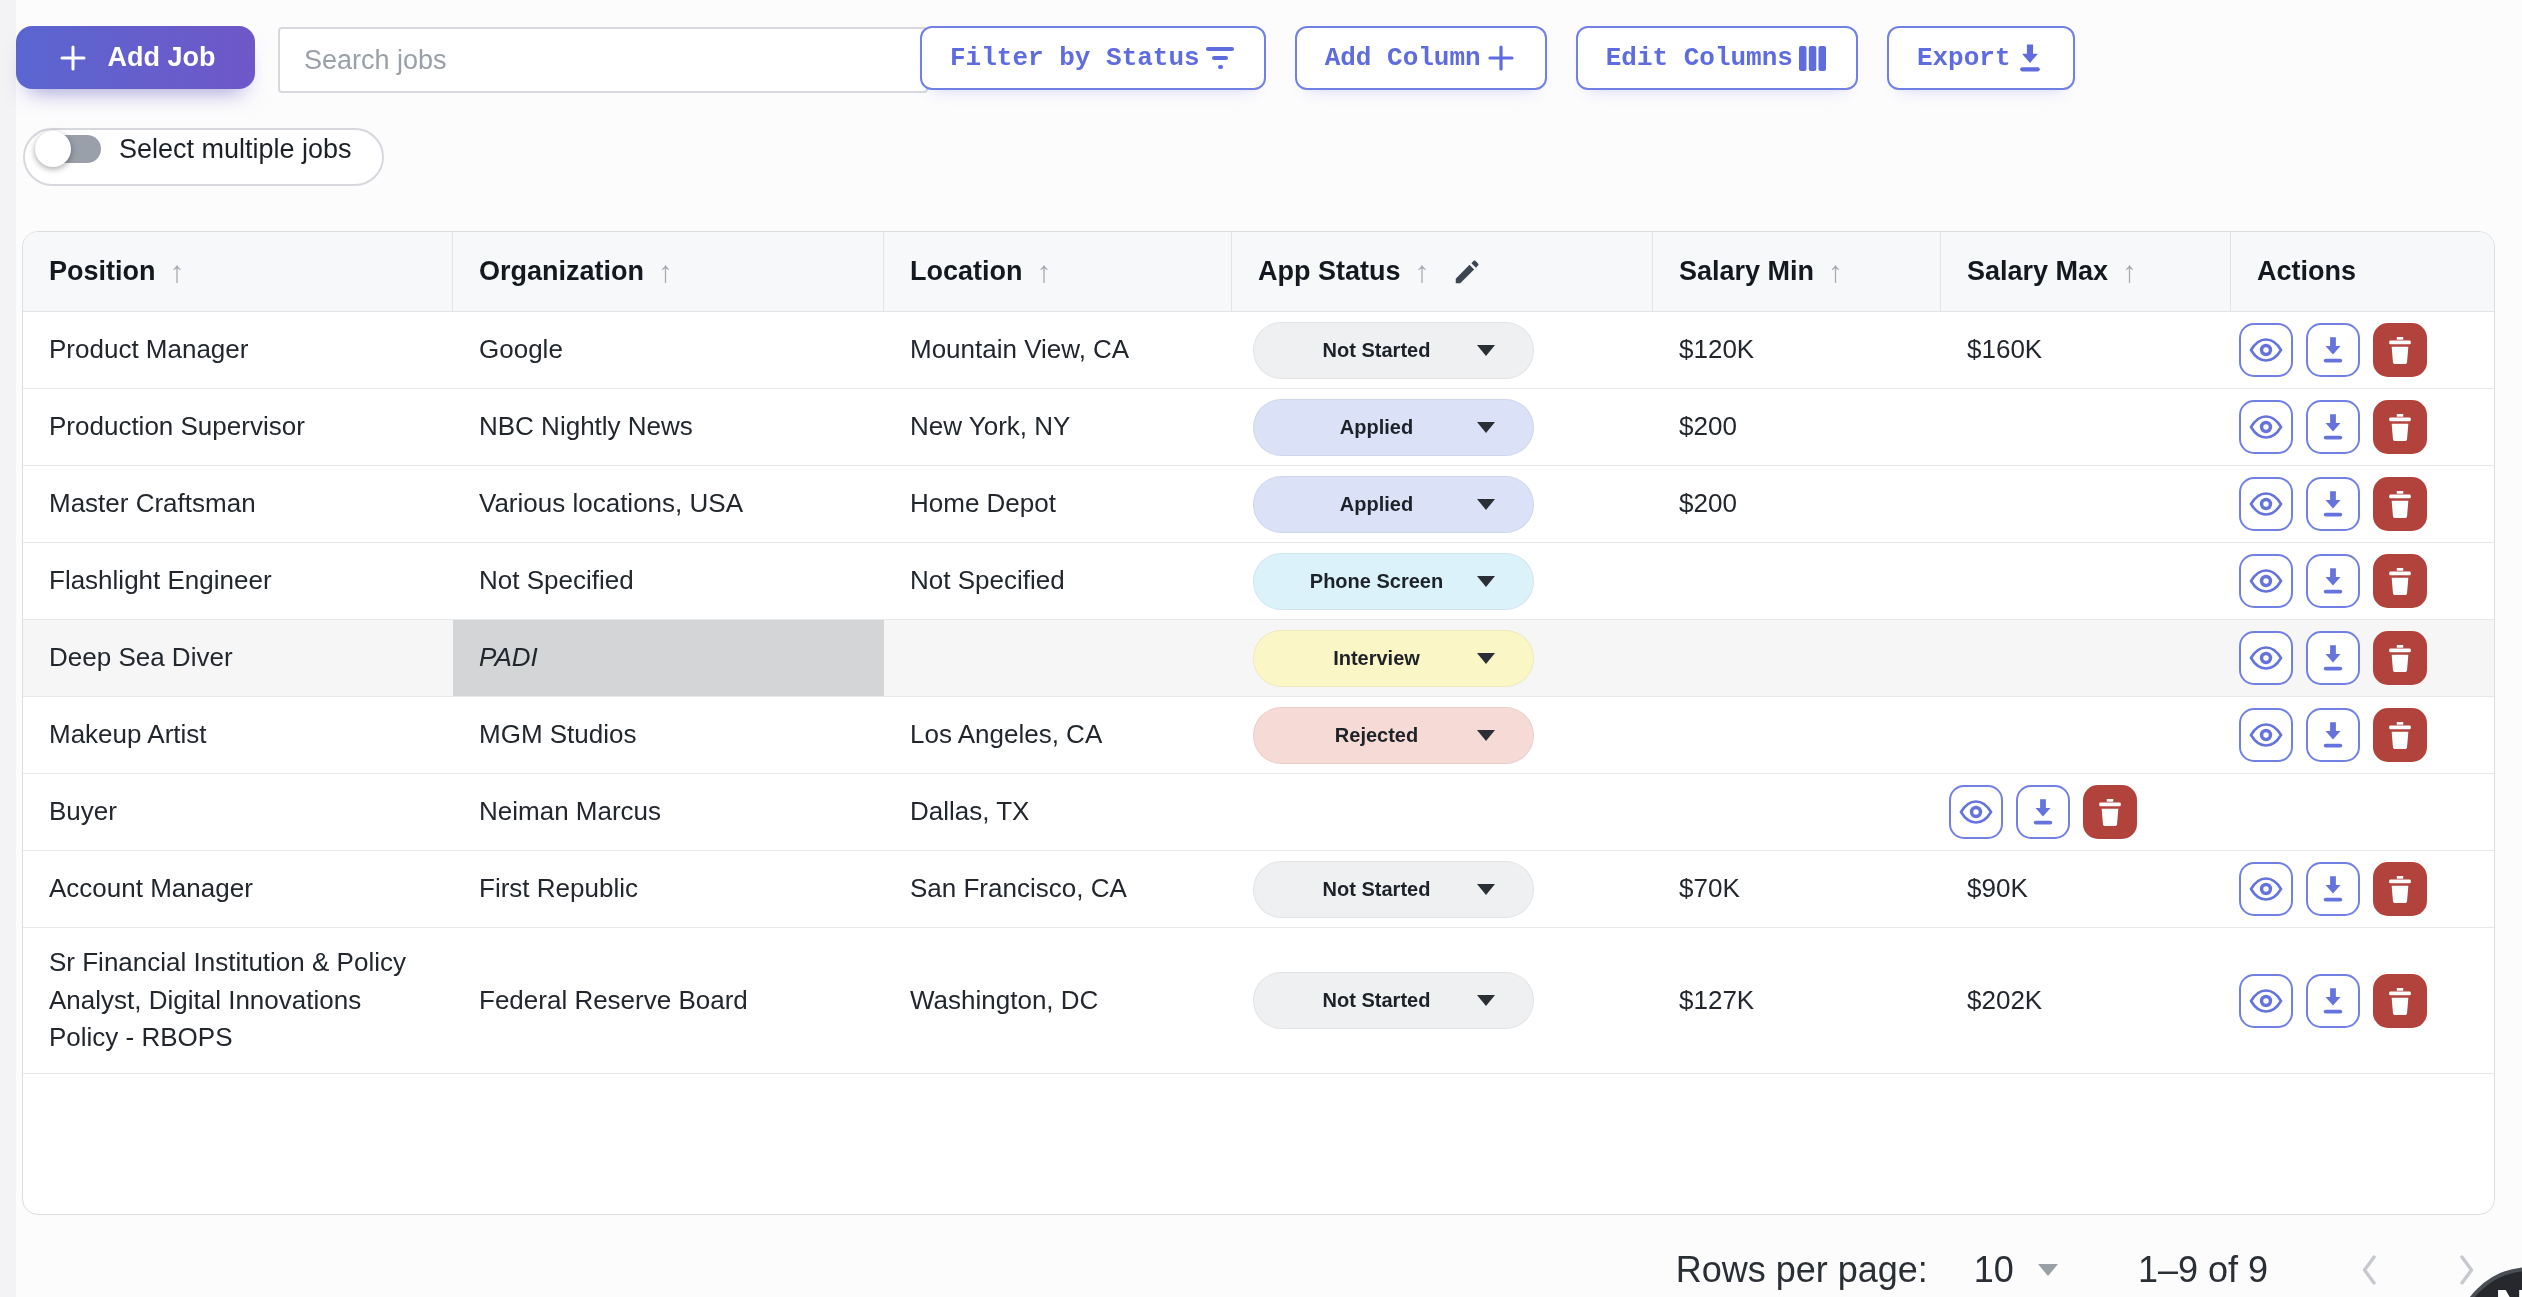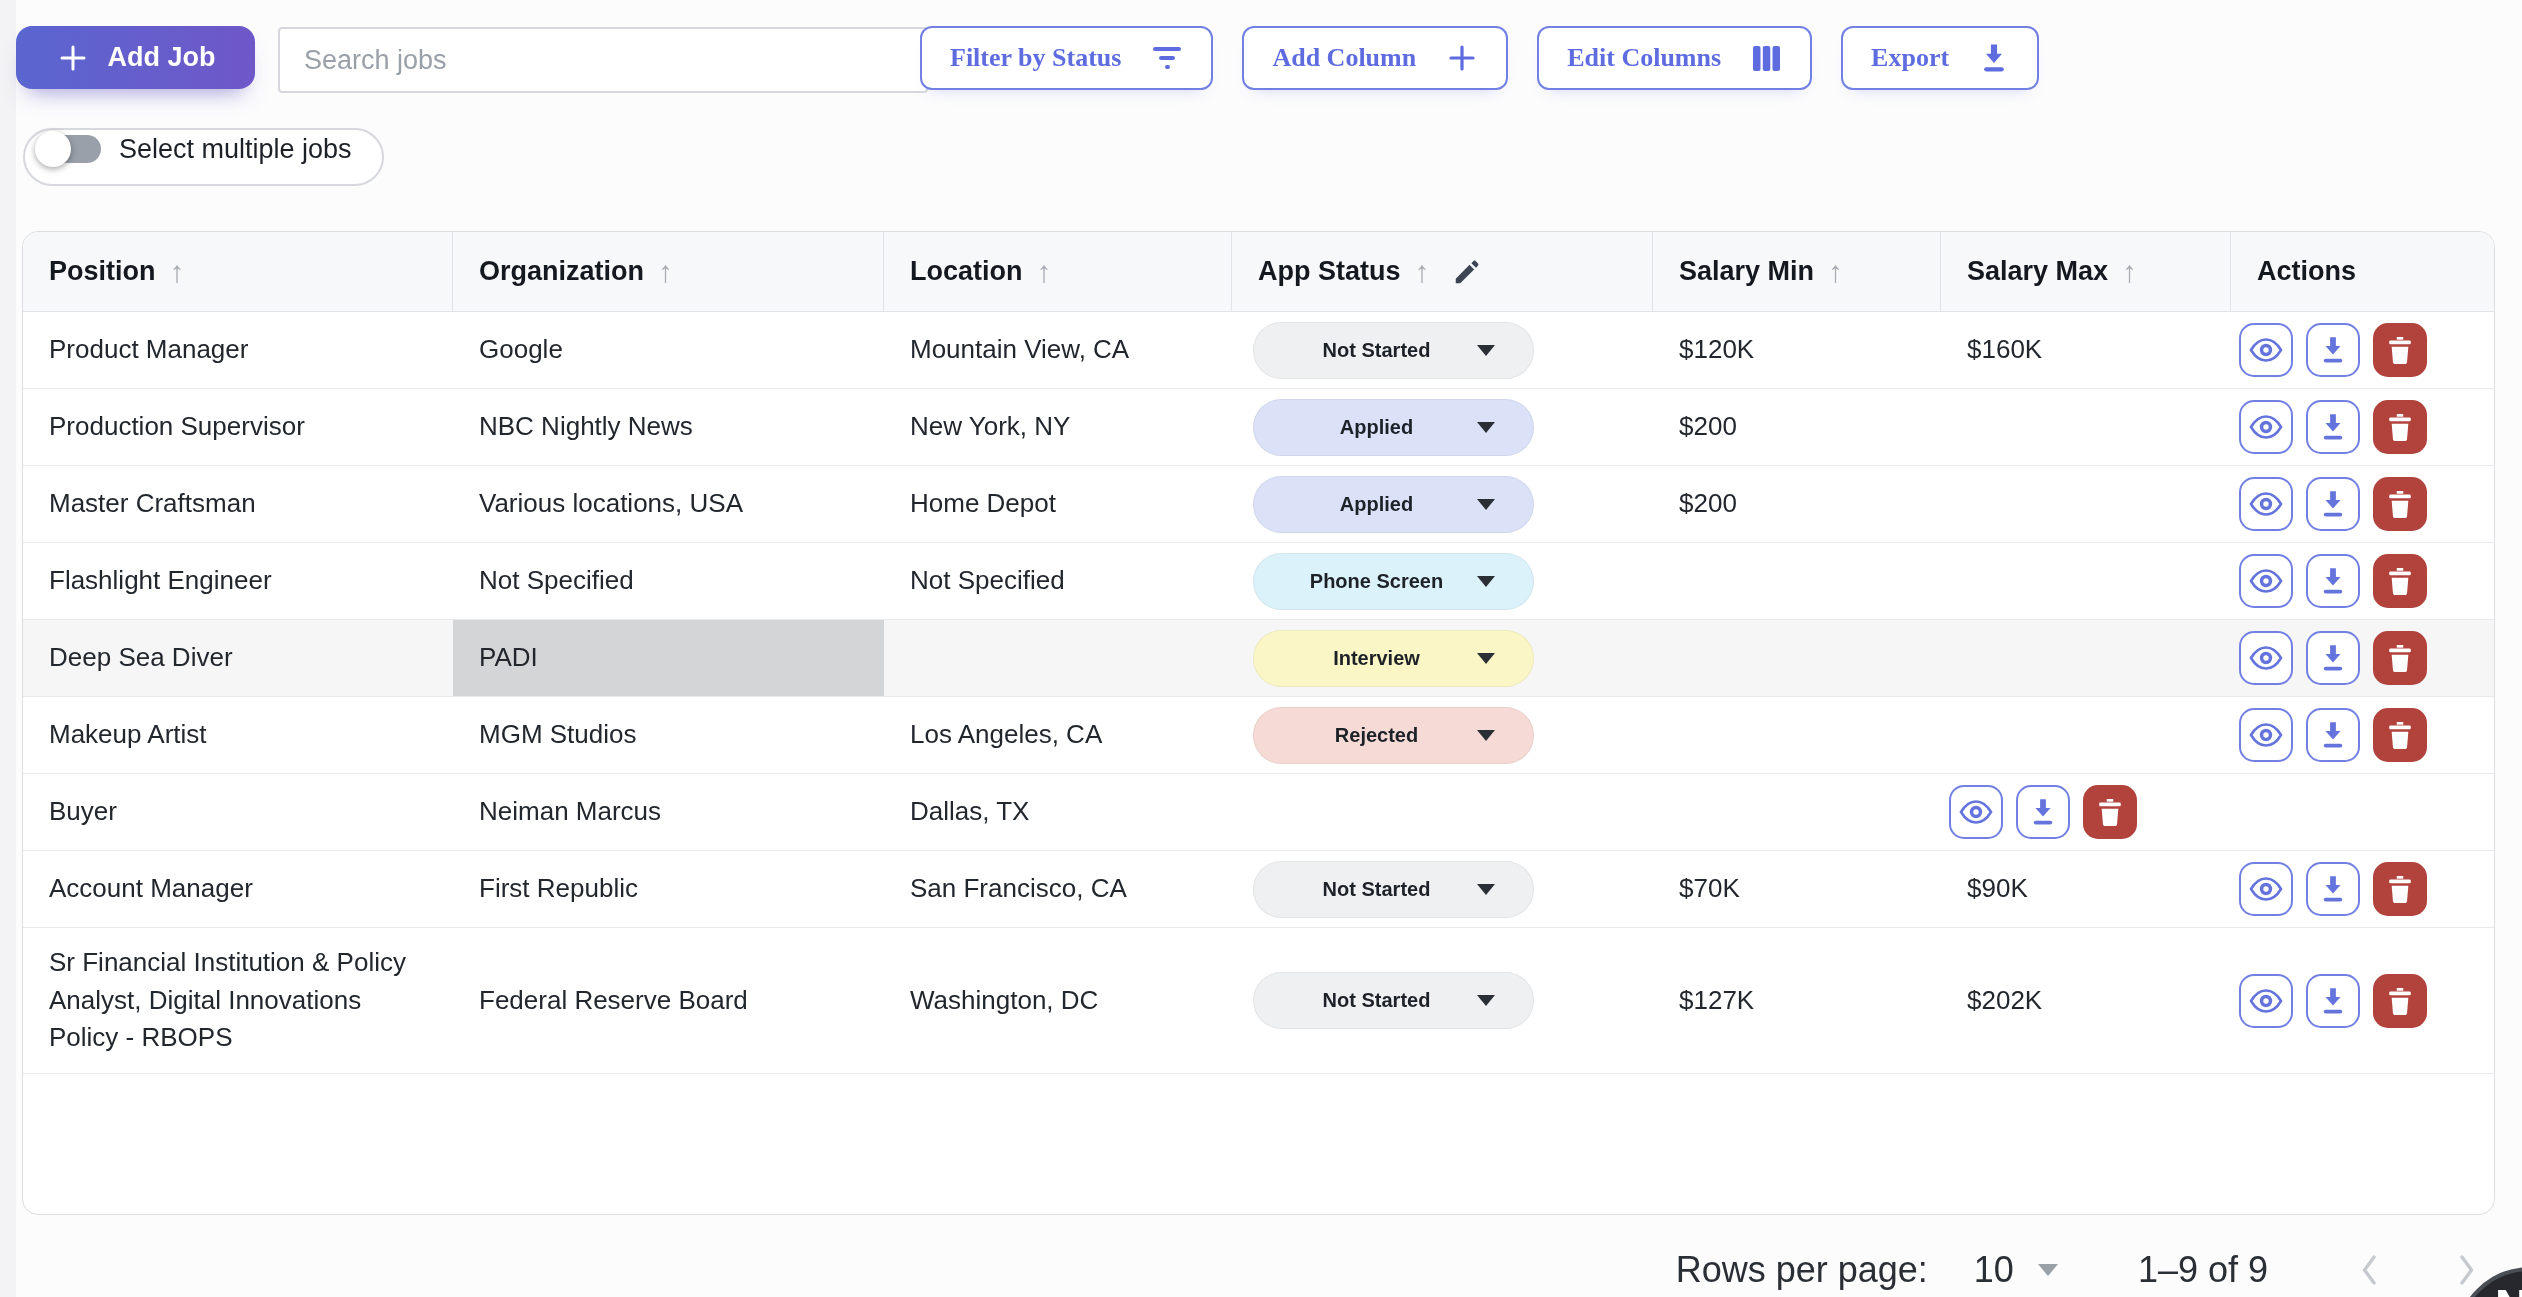--- a/index.html
+++ b/index.html
@@ -34,22 +34,22 @@
   }
   .search{
     position:absolute;left:278px;top:27px;width:650px;height:66px;
     border:2px solid #d6d8dd;border-radius:4px;background:#fff;
     font-size:27px;color:#333;padding:0 24px;font-family:inherit;outline:none;
   }
   .search::placeholder{color:var(--muted);}
   .btn-group{position:absolute;left:920px;top:26px;display:flex;gap:29px;}
   .obtn{
     height:64px;border:2px solid var(--accent-border);border-radius:12px;
-    background:#fff;color:var(--accent);font-size:26px;font-weight:700;font-family:Liberation Serif, serif;
-    display:flex;align-items:center;gap:30px;padding:0 28px;cursor:pointer;
+    background:#fff;color:var(--accent);font-size:26px;font-weight:700;font-family:Liberation Mono, monospace;
+    display:flex;align-items:center;gap:4px;padding:0 28px;cursor:pointer;
     box-shadow:0 10px 16px -12px rgba(100,110,220,.35);
   }
   .obtn svg{flex:none;}
 
   
   .toggle-pill{
     position:absolute;left:23px;top:128px;height:58px;
     display:inline-flex;align-items:center;gap:18px;
     border:2px solid #d6d8dd;border-radius:29px;background:#fff;
     padding:0 30px 16px 14px;cursor:pointer;
@@ -93,21 +93,21 @@
     border-left:9px solid transparent;border-right:9px solid transparent;
     border-top:11px solid #2a2f36;
   }
   .actionscell{padding:0 0 0 8px;display:flex;align-items:center;gap:13px;}
   .act{
     width:54px;height:54px;border-radius:15px;display:flex;align-items:center;justify-content:center;
     cursor:pointer;font-family:inherit;padding:0;
   }
   .act.outline{background:#fff;border:2.5px solid var(--accent-border);}
   .act.solid{background:var(--danger);border:none;}
-  .cell-highlight{background:#d4d5d7;align-self:stretch;display:flex;align-items:center;}
+  .cell-highlight{background:#d4d5d7;align-self:stretch;display:flex;align-items:center;font-style:italic;}
 
   
   .footer{
     position:absolute;left:5px;top:1243px;width:2495px;height:54px;
     display:flex;align-items:center;justify-content:flex-end;
     font-size:36px;color:#2a2f36;
   }
   .rpp-label{margin-right:46px;}
   .rpp-select{display:flex;align-items:center;gap:24px;margin-right:80px;cursor:pointer;}
   .select-caret{

